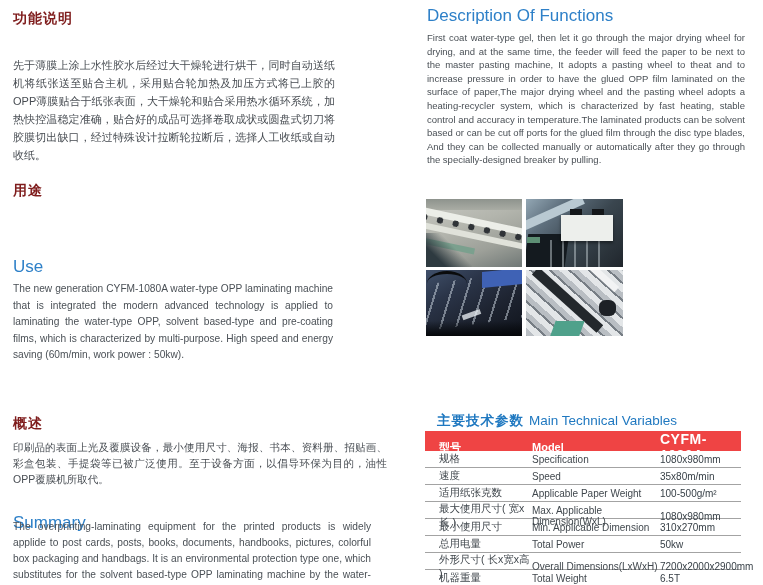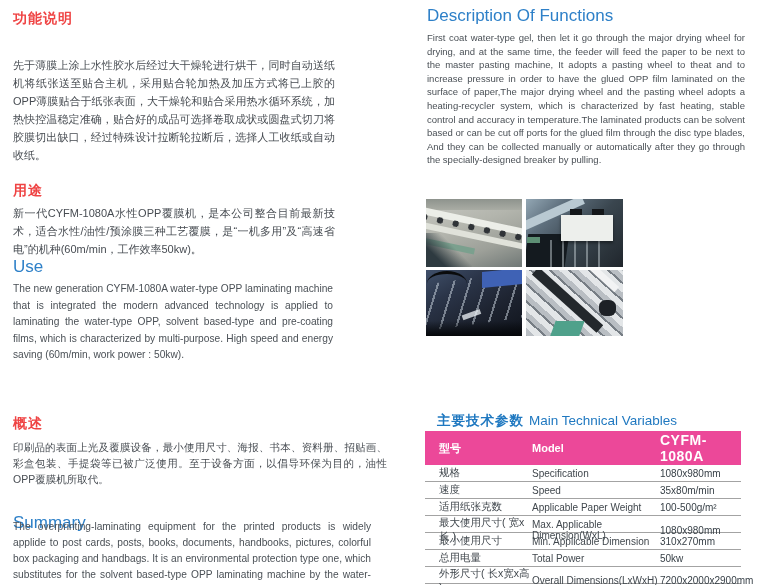--- a/index.html
+++ b/index.html
@@ -2,21 +2,21 @@
 <html><head>
 <meta charset="utf-8">
 <style>
   html,body{margin:0;padding:0;background:#ffffff;}
   .page{
     position:relative;width:763px;height:585px;background:#ffffff;
     font-family:"Liberation Sans","DejaVu Sans",sans-serif;overflow:hidden;
   }
   .abs{position:absolute;}
   h2,h3,p{margin:0;padding:0;}
-  .cn-head{font-size:14px;font-weight:bold;color:#ef4444;letter-spacing:1px;}
+  .cn-head{font-size:14px;font-weight:bold;color:#7f1d1d;letter-spacing:1px;}
   .en-head{font-size:17px;font-weight:400;color:#2e80c8;}
   .cn-body{font-size:11px;line-height:18px;color:#474c52;text-align:justify;}
   .en-body{font-size:10.2px;line-height:16.5px;color:#4a5056;text-align:justify;}
   .desc-body{font-size:9.5px;line-height:13.6px;color:#4a5056;text-align:justify;}
 
   
   .photo-grid{left:426px;top:199px;width:197px;height:137px;display:grid;
     grid-template-columns:96px 97px;grid-template-rows:68px 66px;gap:3px 4px;}
   .photo{position:relative;overflow:hidden;}
   .photo>div{position:absolute;}
@@ -57,38 +57,37 @@
   .photo4 .blob{width:18%;height:24%;background:#1d2126;border-radius:40%;right:7%;top:46%;}
   .photo4 .rod{width:34%;height:7px;background:#f2f3f4;transform:rotate(42deg);top:8%;right:2%;}
 
   
   .tbl-title{left:437px;top:412px;font-size:13.5px;color:#1f78c0;}
   .tbl-title .t-cn{font-weight:bold;letter-spacing:1px;}
   .tbl-title .t-en{font-weight:400;margin-left:5px;}
   .spec-table{left:425px;top:431px;width:316px;}
   .t-row{display:grid;grid-template-columns:93px 128px 1fr;align-items:center;
     padding-left:14px;box-sizing:border-box;}
-  .t-head{height:34px;background:#ec4899;color:#ffffff;}
+  .t-head{height:20px;background:#ef4444;color:#ffffff;}
   .t-head .c1,.t-head .c2{font-size:11px;font-weight:bold;}
   .t-head .c3{font-size:14px;font-weight:bold;letter-spacing:.5px;padding-right:20px;}
   .t-body .t-row{height:17px;border-bottom:1px solid #a3a3a3;}
   .t-body .c1{font-size:10.5px;color:#40474d;}
   .t-body .c2{font-size:10px;color:#40474d;}
   .t-body .c3{font-size:10px;color:#363f46;}
 </style>
 </head>
 <body>
 
 <div class="page">
 
   <h2 class="abs cn-head" style="left:13px;top:10px;">功能说明</h2>
   <p class="abs cn-body" style="left:13px;top:36px;width:322px;margin-top:20px;">先于薄膜上涂上水性胶水后经过大干燥轮进行烘干，同时自动送纸机将纸张送至贴合主机，采用贴合轮加热及加压方式将已上胶的OPP薄膜贴合于纸张表面，大干燥轮和贴合采用热水循环系统，加热快控温稳定准确，贴合好的成品可选择卷取成状或圆盘式切刀将胶膜切出缺口，经过特殊设计拉断轮拉断后，选择人工收纸或自动收纸。</p>
 
   <h2 class="abs cn-head" style="left:13px;top:182px;">用途</h2>
-  <p class="abs cn-body" style="left:13px;top:204px;width:322px;">新一代CYFM-1080A水性OPP覆膜机，是本公司整合目前最新技术，适合水性/油性/预涂膜三种工艺覆膜，是“一机多用”及“高速省电”的机种(60m/min，工作效率50kw)。</p>
 
   <h2 class="abs en-head" style="left:13px;top:257px;">Use</h2>
   <p class="abs en-body" style="left:13px;top:281px;width:320px;">The new generation CYFM-1080A water-type OPP laminating machine that is integrated the modern advanced technology is applied to laminating the water-type OPP, solvent based-type and pre-coating films,  which is characterized by multi-purpose. High speed and energy saving (60m/min,  work power : 50kw).</p>
 
   <h2 class="abs cn-head" style="left:13px;top:415px;">概述</h2>
   <p class="abs cn-body" style="left:13px;top:439px;width:374px;line-height:16px;font-size:10.5px;">印刷品的表面上光及覆膜设备，最小使用尺寸、海报、书本、资料册、招贴画、彩盒包装、手提袋等已被广泛使用。至于设备方面，以倡导环保为目的，油性OPP覆膜机所取代。</p>
 
   <h2 class="abs en-head" style="left:13px;top:492px;margin-top:21px;">Summary</h2>
   <p class="abs en-body" style="left:13px;top:519px;width:358px;line-height:16px;">The overprinting-laminating equipment for the printed products is widely applide to post cards, posts, books, documents, handbooks,  pictures, colorful box packaging and handbags. It is an environmental protection type one,  which substitutes for the solvent based-type OPP laminating machine by the water-type OPP laminating machine.</p>
 

